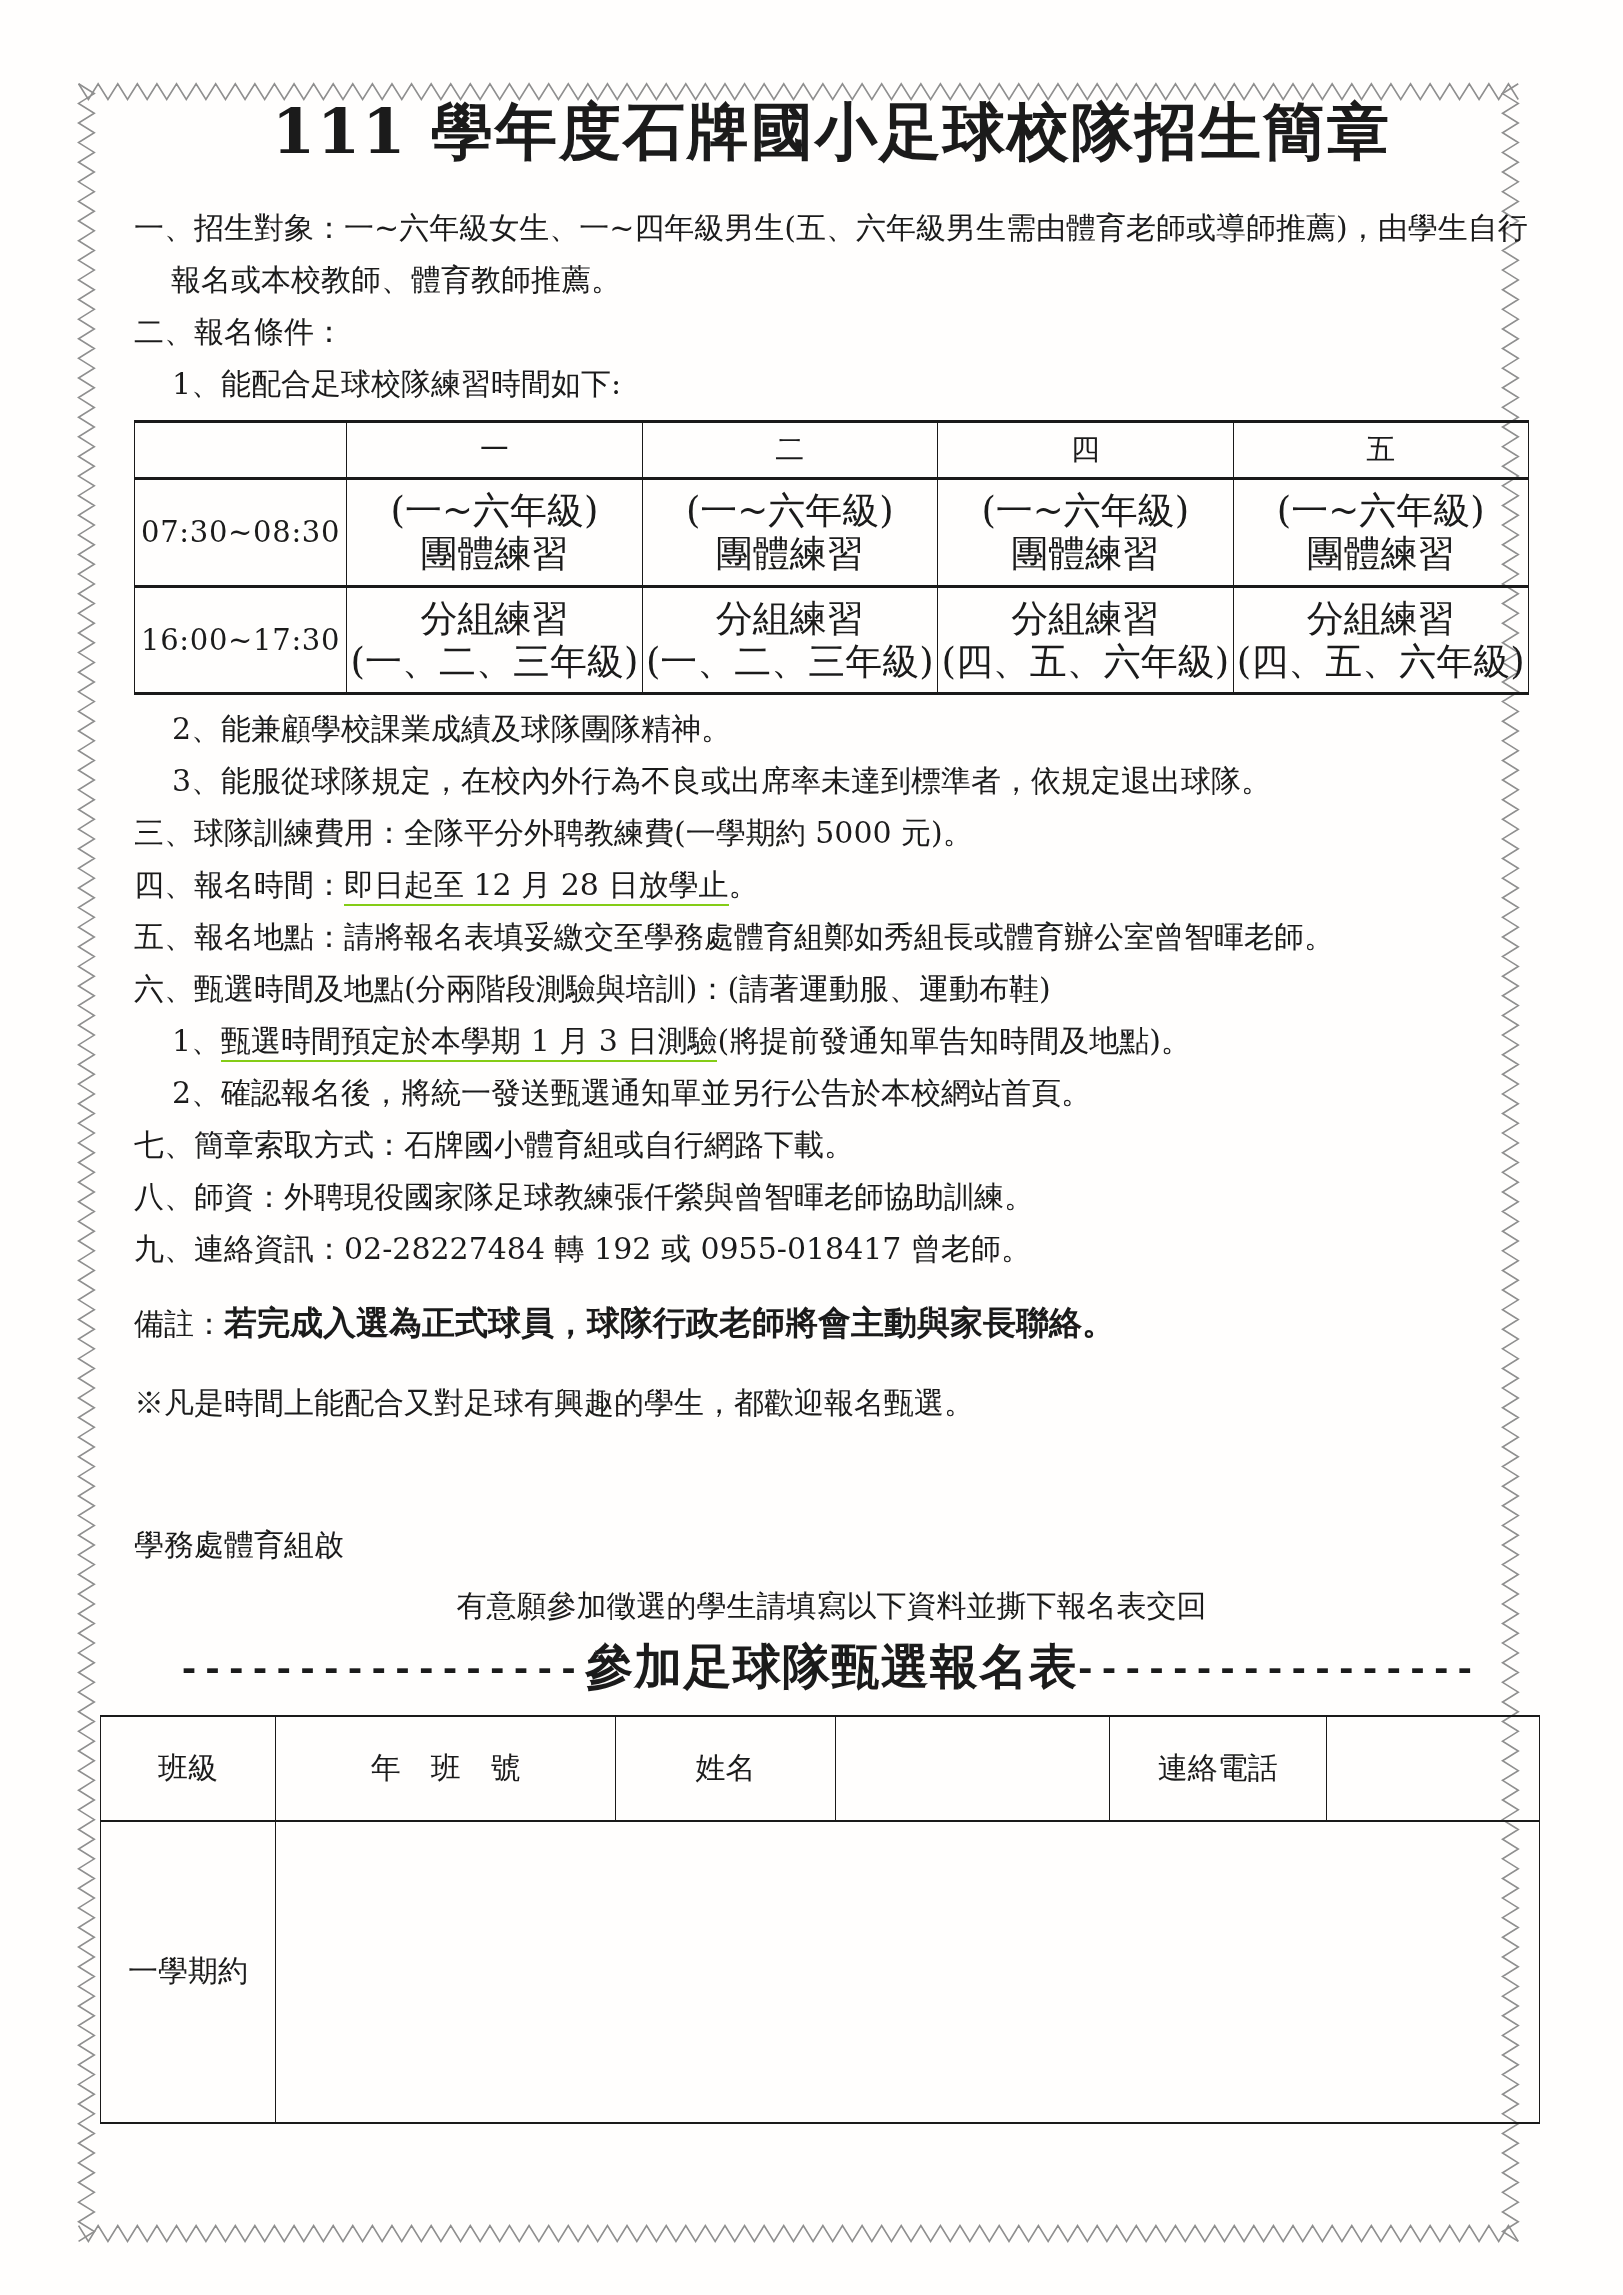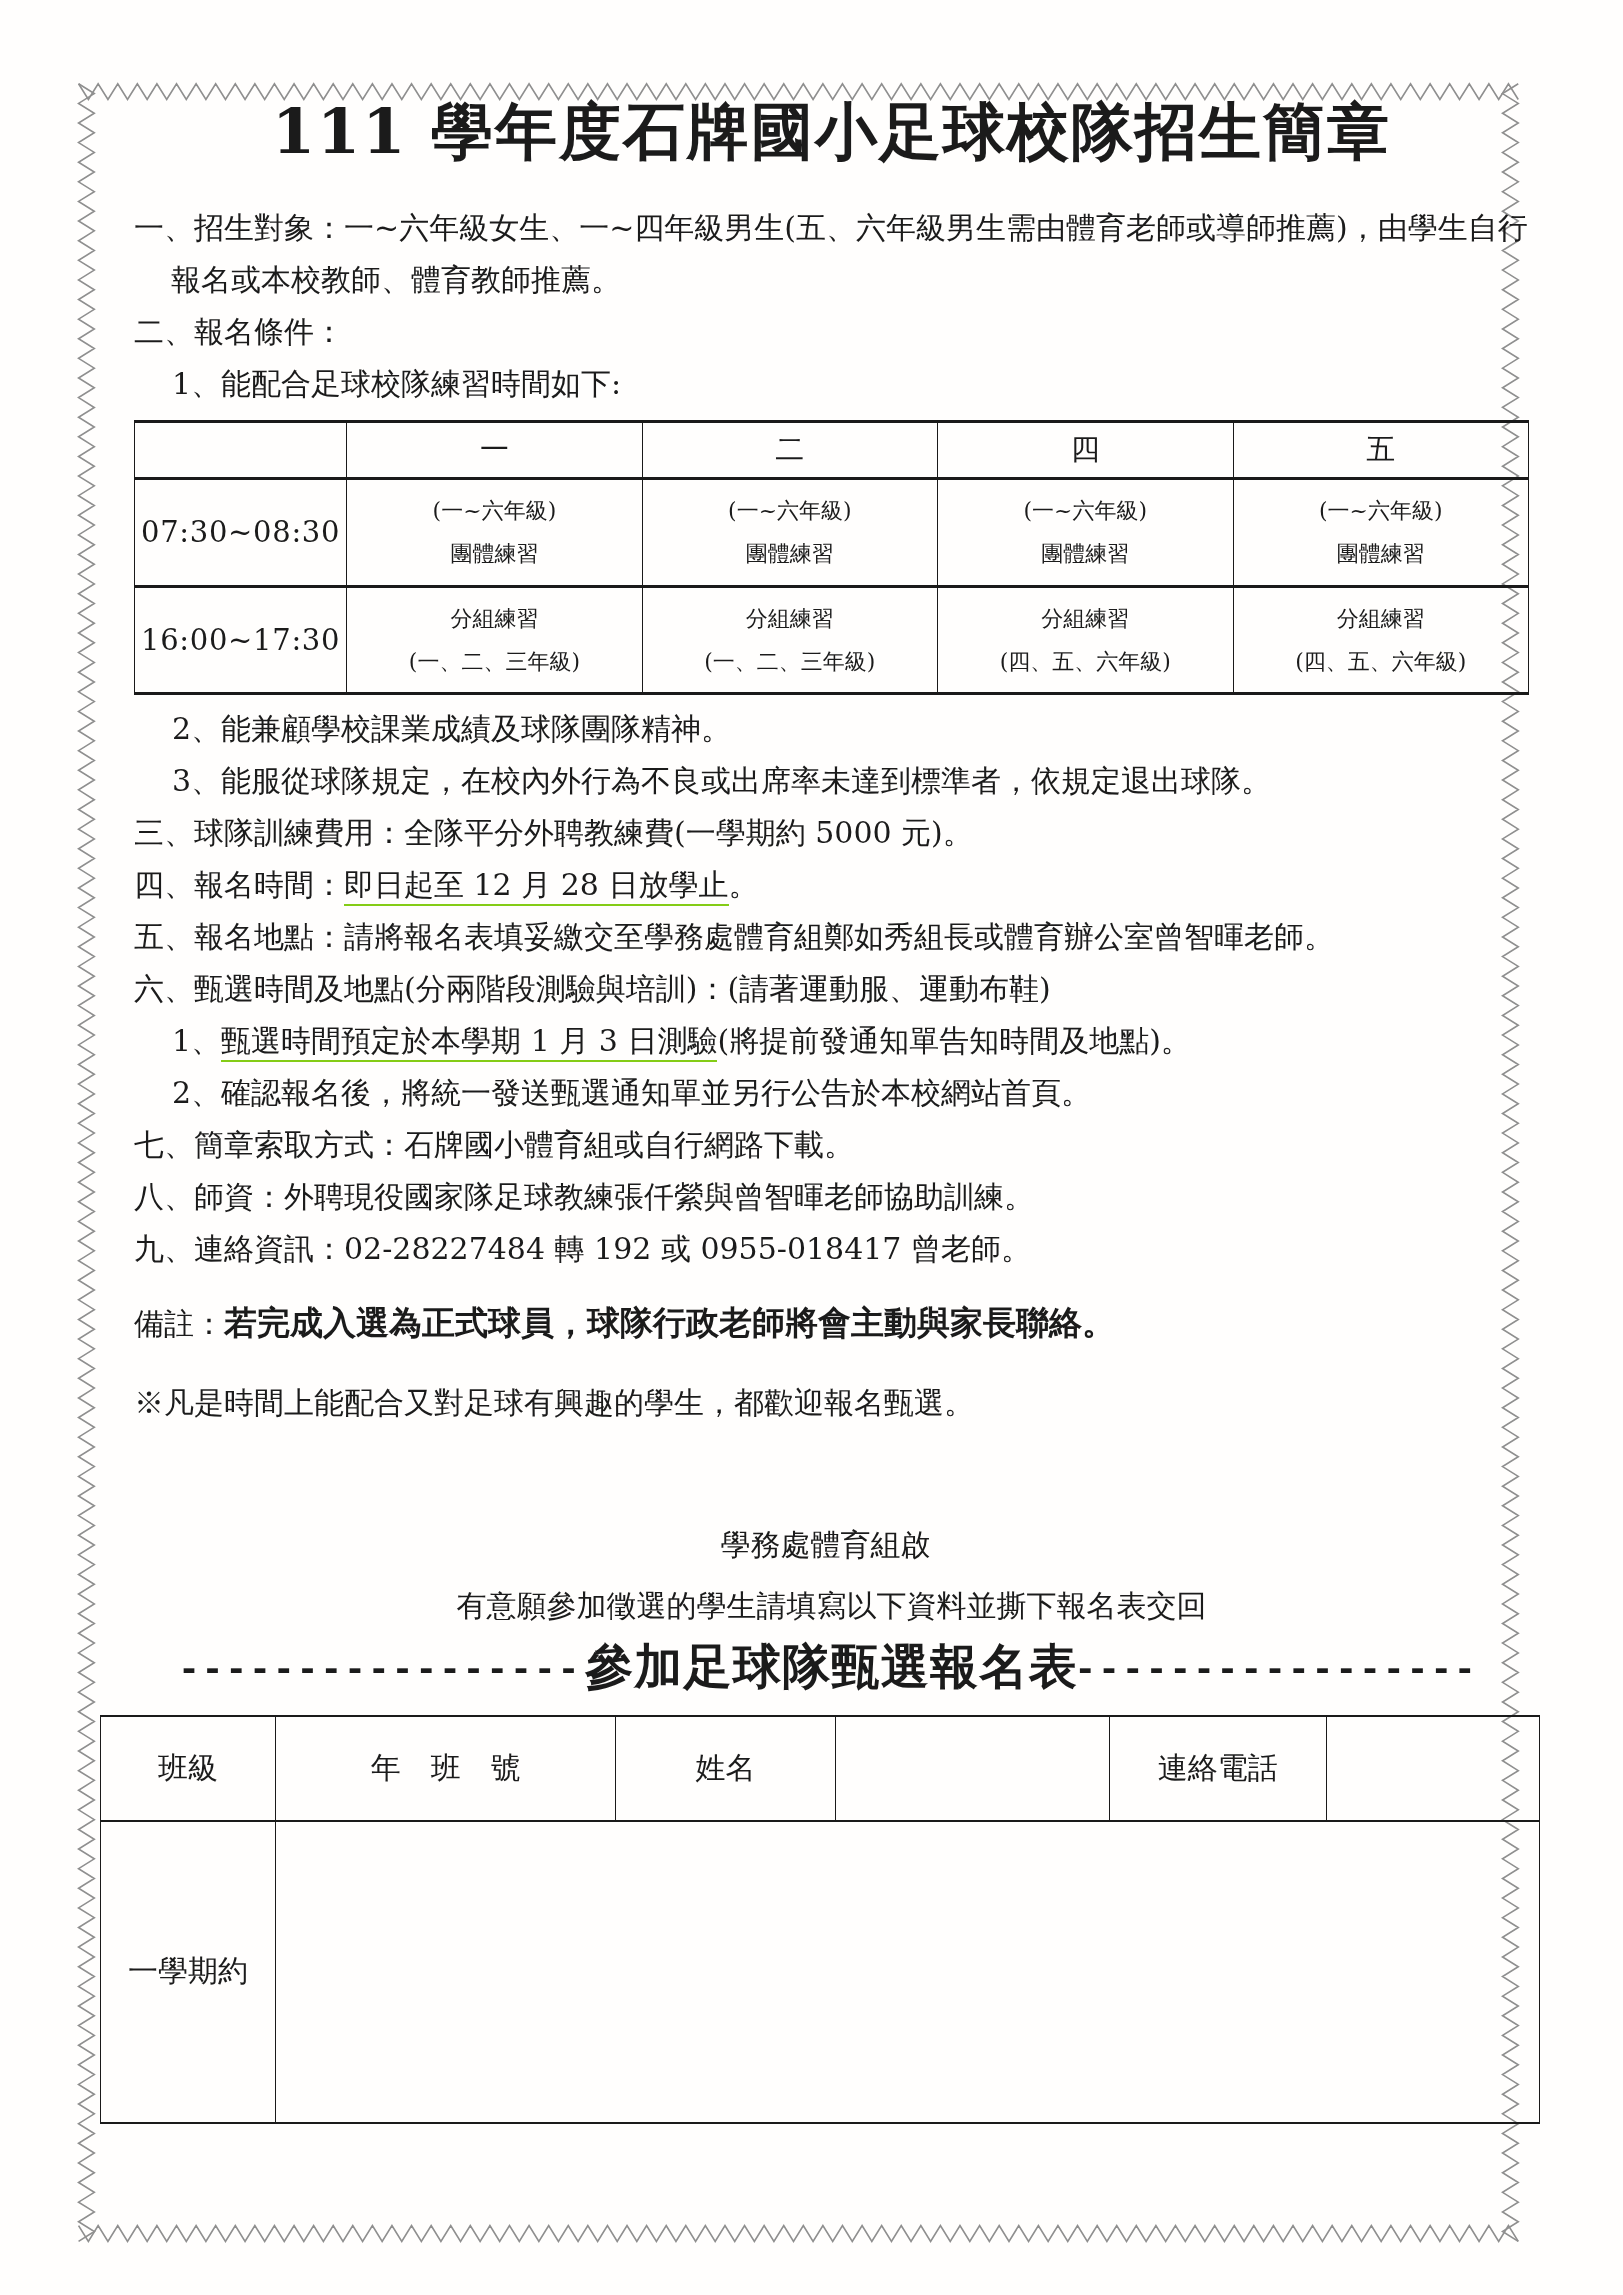--- a/index.html
+++ b/index.html
@@ -11,30 +11,30 @@
   .content { position:absolute; left:134px; top:90px; width:1395px; }
   .doc-title { font-size:62px; font-weight:700; text-align:center; letter-spacing:2px; margin:0 0 27.5px 0; }
   .line { font-size:30px; line-height:52px; margin:0; }
   .hang { padding-left:37px; text-indent:-37px; }
   .sub { margin-left:38px; }
   .u { border-bottom:2px solid #84cc16; padding-bottom:2px; }
   
   .schedule { border-collapse:collapse; table-layout:fixed; width:100%; margin:10.5px 0 7.9px 0; text-align:center; }
   .schedule td { border-left:1.3px solid #1a1a1a; border-right:1.3px solid #1a1a1a;
                  border-top:3.3px solid #1a1a1a; border-bottom:3.3px solid #1a1a1a;
-                 font-size:22px; padding:3.9px 2.6px; }
+                 font-size:37px; padding:3.9px 2.6px; }
   .schedule .hdr td { height:46px; font-size:29px; }
   .schedule .timecol { width:206px; font-size:29px; letter-spacing:0.7px; }
   .cellline { line-height:43px; }
   .sched-row td { height:97px; }
   
   .note { margin-top:22px; }
   .note-strong { font-weight:700; font-size:33px; }
   .welcome { margin-top:27px; }
-  .signoff { margin-top:90px; text-align:center; padding-right:11.8px; }
+  .signoff { margin-top:90px; text-align:left; padding-right:11.8px; }
   .instruction { margin-top:9.2px; text-align:center; }
   .form-title { margin-top:2.6px; display:flex; align-items:center; justify-content:center; }
   .form-title .big { font-size:48px; font-weight:600; letter-spacing:1.3px; white-space:nowrap; }
   .dashes { font-size:35px; font-weight:800; letter-spacing:9.2px; white-space:nowrap; overflow:hidden; }
   
   .regtable { border-collapse:collapse; table-layout:fixed; margin-left:-34px; margin-top:15.7px; width:1402px; }
   .regtable td { border-left:1.3px solid #1a1a1a; border-right:1.3px solid #1a1a1a;
                  border-top:2.6px solid #1a1a1a; border-bottom:2.6px solid #1a1a1a;
                  font-size:30px; text-align:center; vertical-align:middle; padding:2.6px; }
   .regtable .r1 td { height:98px;margin-left:41px; }

